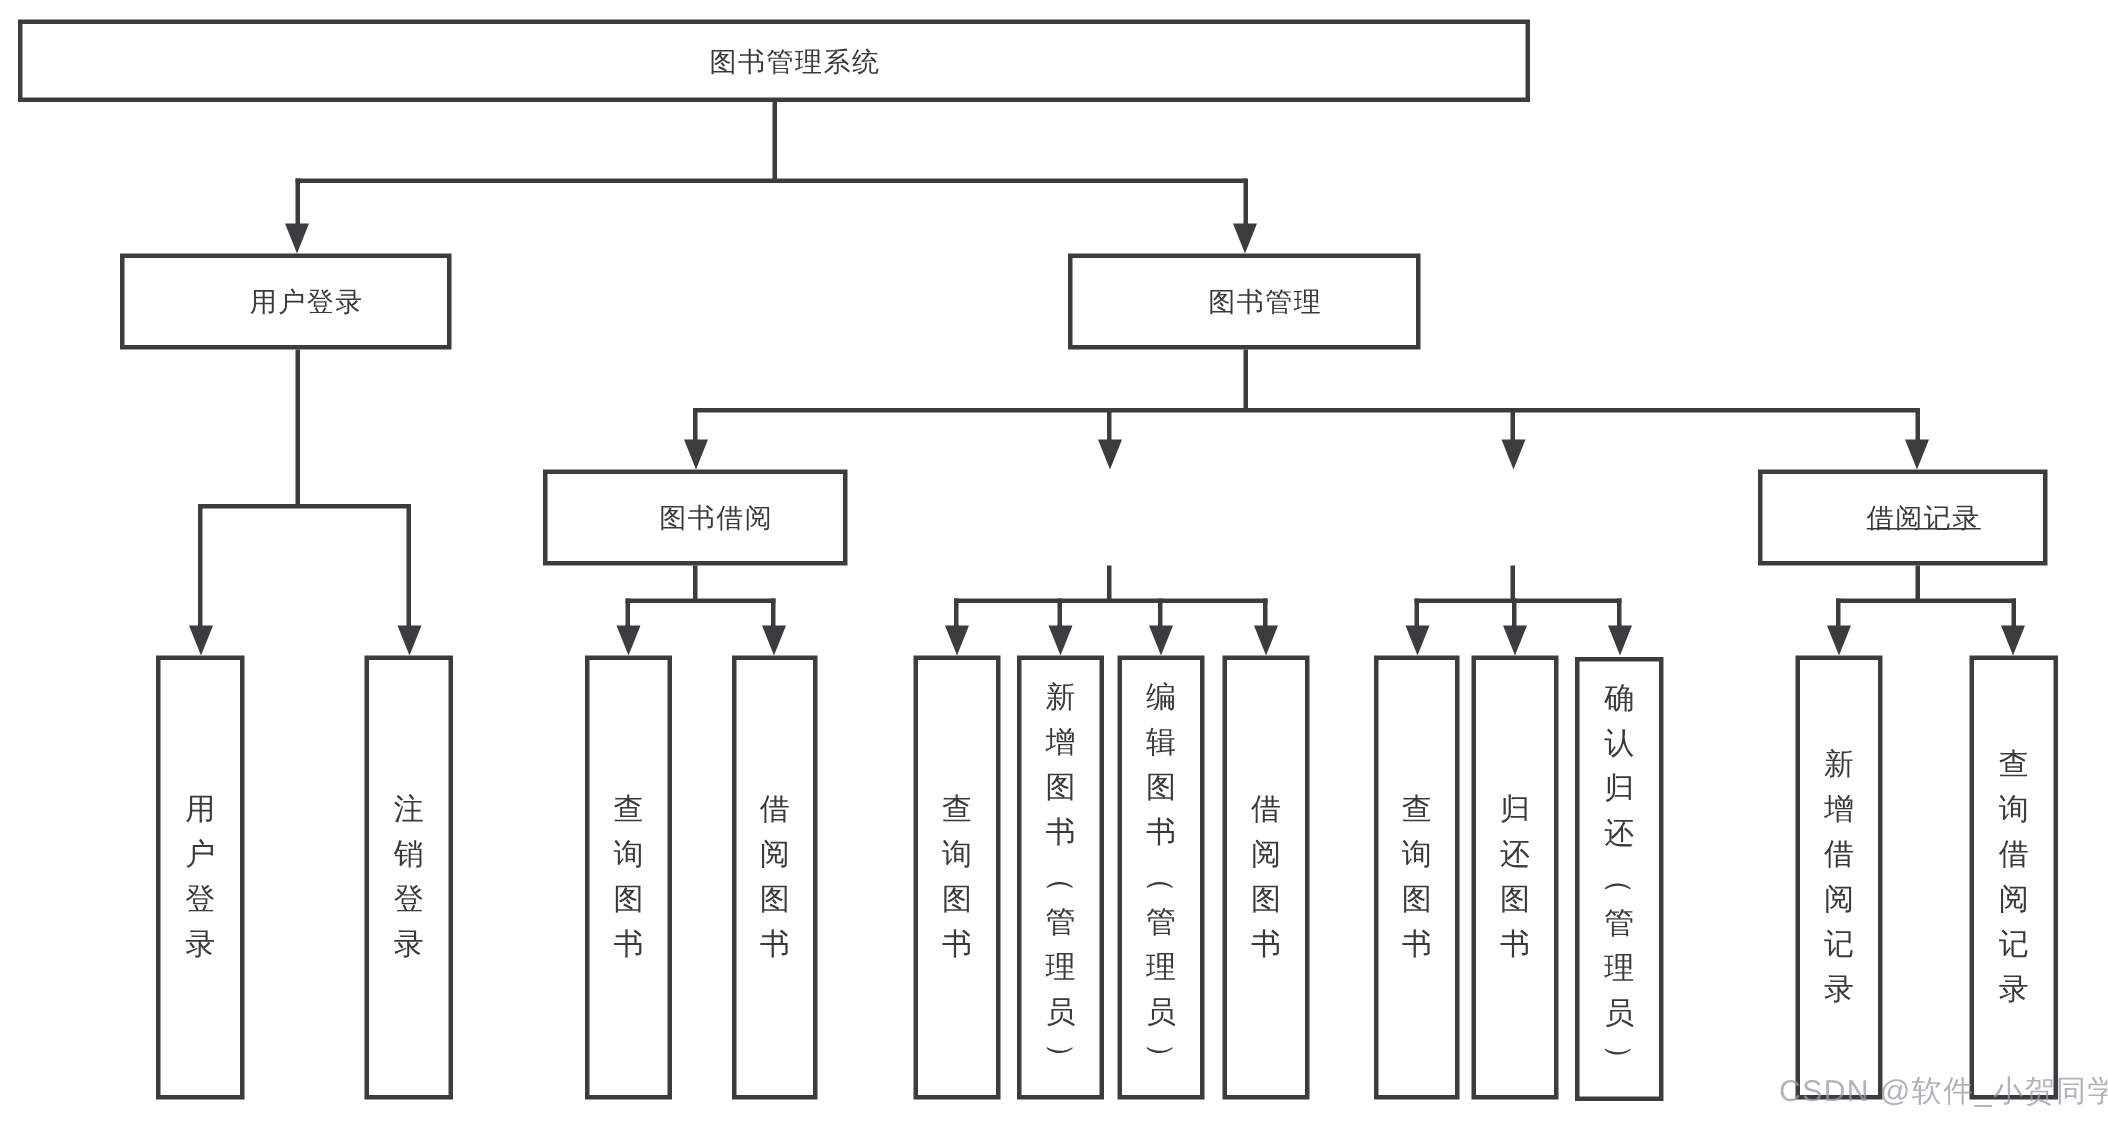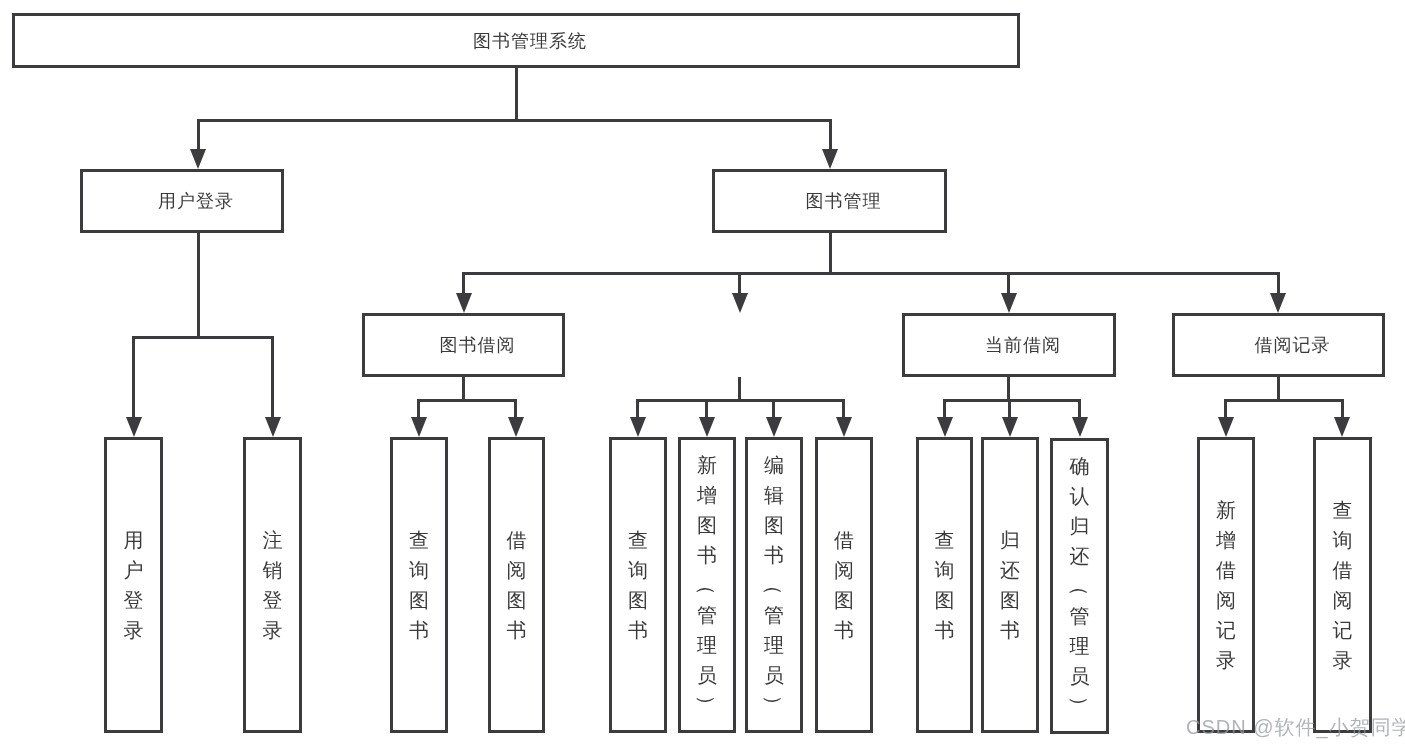--- a/index.html
+++ b/index.html
@@ -65,21 +65,21 @@
 
   <div class="box hlabel" style="left:12px;top:13px;width:1008px;height:55px;">图书管理系统</div>
 
   <div class="vline" style="left:515px;top:68px;height:52px;"></div>
   <div class="hline" style="left:197px;top:119px;width:634px;"></div>
   <div class="vline" style="left:197px;top:119px;height:36px;"></div>
   <div class="vline" style="left:829px;top:119px;height:36px;"></div>
   <div class="arrow" style="left:190px;top:149px;"></div>
   <div class="arrow" style="left:822px;top:149px;"></div>
 
-  <div class="box hlabel" style="left:80px;top:169px;width:204px;height:64px;">用户登录</div>
+  <div class="box hlabel" style="left:80px;top:169px;width:221px;height:64px;">用户登录</div>
   <div class="box hlabel" style="left:712px;top:169px;width:235px;height:64px;">图书管理</div>
 
   <div class="vline" style="left:197px;top:233px;height:105px;"></div>
   <div class="hline" style="left:132px;top:336px;width:142px;"></div>
   <div class="vline" style="left:132px;top:336px;height:85px;"></div>
   <div class="vline" style="left:271px;top:336px;height:85px;"></div>
   <div class="arrow" style="left:126px;top:417px;"></div>
   <div class="arrow" style="left:265px;top:417px;"></div>
 
   <div class="vline" style="left:829px;top:233px;height:41px;"></div>
@@ -87,22 +87,21 @@
   <div class="vline" style="left:462px;top:272px;height:28px;"></div>
   <div class="vline" style="left:738px;top:272px;height:28px;"></div>
   <div class="vline" style="left:1007px;top:272px;height:28px;"></div>
   <div class="vline" style="left:1277px;top:272px;height:28px;"></div>
   <div class="arrow" style="left:456px;top:293px;"></div>
   <div class="arrow" style="left:732px;top:293px;"></div>
   <div class="arrow" style="left:1001px;top:293px;"></div>
   <div class="arrow" style="left:1270px;top:293px;"></div>
 
   <div class="box hlabel" style="left:362px;top:313px;width:203px;height:64px;">图书借阅</div>
-  <div class="box hlabel" style="left:902px;top:313px;width:214px;height:64px;">当前借阅</div>
-  <div class="box hlabel" style="left:1172px;top:313px;width:213px;height:64px;">借阅记录</div>
+  <div class="box hlabel" style="left:1172px;top:313px;width:193px;height:64px;text-decoration:underline;">借阅记录</div>
 
   <div class="vline" style="left:462px;top:377px;height:24px;"></div>
   <div class="hline" style="left:417px;top:399px;width:100px;"></div>
   <div class="vline" style="left:417px;top:399px;height:22px;"></div>
   <div class="vline" style="left:514px;top:399px;height:22px;"></div>
   <div class="arrow" style="left:411px;top:417px;"></div>
   <div class="arrow" style="left:508px;top:417px;"></div>
 
   <div class="vline" style="left:738px;top:377px;height:24px;"></div>
   <div class="hline" style="left:636px;top:399px;width:209px;"></div>

